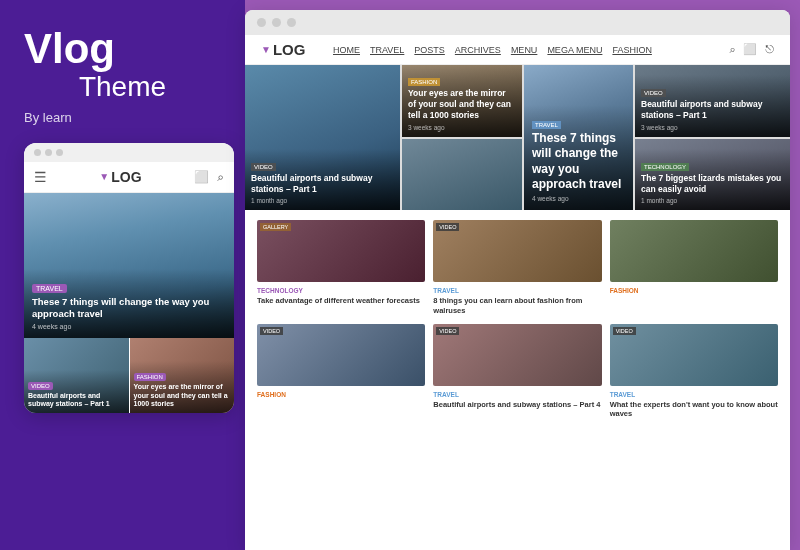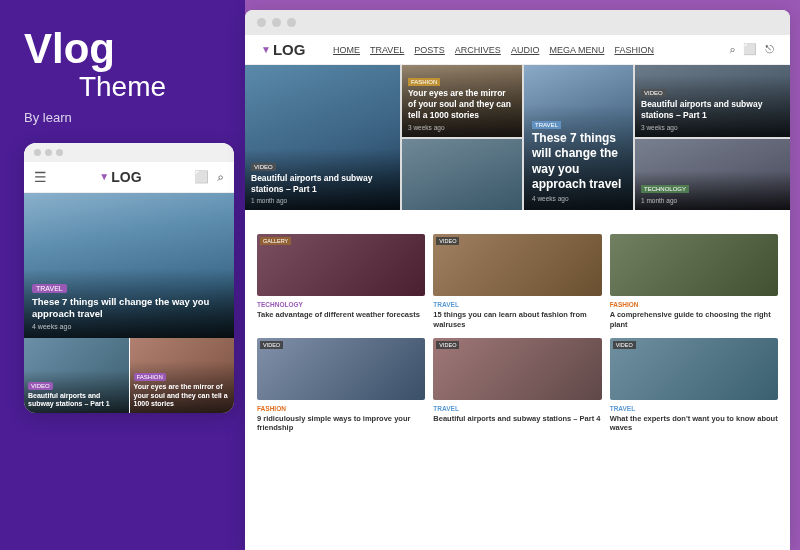--- a/index.html
+++ b/index.html
@@ -234,21 +234,21 @@
       color: white;
       line-height: 1.3;
     }
     .hero-title.large { font-size: 12px; }
     .hero-date { font-size: 6.5px; color: rgba(255,255,255,0.65); margin-top: 2px; }
 
     
     .grid-section {
       flex: 1;
       background: white;
-      padding: 24px 12px;
+      padding: 10px 12px;
       overflow: hidden;
     }
     .grid-row {
       display: flex;
       gap: 8px;
       margin-bottom: 8px;
     }
     .grid-item { flex: 1; }
     .grid-thumb {
       height: 62px;
@@ -364,21 +364,21 @@
     <div class="site-header">
       <div class="site-logo">
         <span style="color:#9b59b6;font-size:10px;">▼</span>
         <span>LOG</span>
       </div>
       <div class="site-nav">
         <span class="nav-item">HOME</span>
         <span class="nav-item">TRAVEL</span>
         <span class="nav-item">POSTS</span>
         <span class="nav-item">ARCHIVES</span>
-        <span class="nav-item">AUDIO</span>
+        <span class="nav-item">MENU</span>
         <span class="nav-item">MEGA MENU</span>
         <span class="nav-item">FASHION</span>
       </div>
       <div class="site-actions">
         <span>⌕</span>
         <span>⬜</span>
         <span>⎋</span>
       </div>
     </div>
 
@@ -426,55 +426,54 @@
           <div class="hero-overlay">
             <div class="hero-tag video">VIDEO</div>
             <div class="hero-title">Beautiful airports and subway stations – Part 1</div>
             <div class="hero-date">3 weeks ago</div>
           </div>
         </div>
         <div class="hero-card-half">
           <div style="background:linear-gradient(160deg,#788090 0%,#484858 100%);width:100%;height:100%;"></div>
           <div class="hero-overlay">
             <div class="hero-tag" style="background:rgba(80,130,80,0.9);">TECHNOLOGY</div>
+            <div class="hero-title">The 7 biggest lizards mistakes you can easily avoid</div>
             <div class="hero-date">1 month ago</div>
           </div>
         </div>
       </div>
     </div>
 
     <div class="grid-section">
       <div class="grid-row">
         <div class="grid-item">
           <div class="grid-thumb gt1">
             <span class="grid-thumb-tag gallery">GALLERY</span>
           </div>
           <div class="grid-tag tech">TECHNOLOGY</div>
           <div class="grid-title">Take advantage of different weather forecasts</div>
         </div>
         <div class="grid-item">
           <div class="grid-thumb gt2">
             <span class="grid-thumb-tag video">VIDEO</span>
           </div>
           <div class="grid-tag travel">TRAVEL</div>
-          <div class="grid-title">15 things you can learn about fashion from walruses</div>
+          <div class="grid-title">8 things you can learn about fashion from walruses</div>
         </div>
         <div class="grid-item">
           <div class="grid-thumb gt4"></div>
           <div class="grid-tag fashion">FASHION</div>
-          <div class="grid-title">A comprehensive guide to choosing the right plant</div>
         </div>
       </div>
       <div class="grid-row">
         <div class="grid-item">
           <div class="grid-thumb gt6">
             <span class="grid-thumb-tag video">VIDEO</span>
           </div>
           <div class="grid-tag fashion">FASHION</div>
-          <div class="grid-title">9 ridiculously simple ways to improve your friendship</div>
         </div>
         <div class="grid-item">
           <div class="grid-thumb gt7">
             <span class="grid-thumb-tag video">VIDEO</span>
           </div>
           <div class="grid-tag travel">TRAVEL</div>
           <div class="grid-title">Beautiful airports and subway stations – Part 4</div>
         </div>
         <div class="grid-item">
           <div class="grid-thumb gt8">

